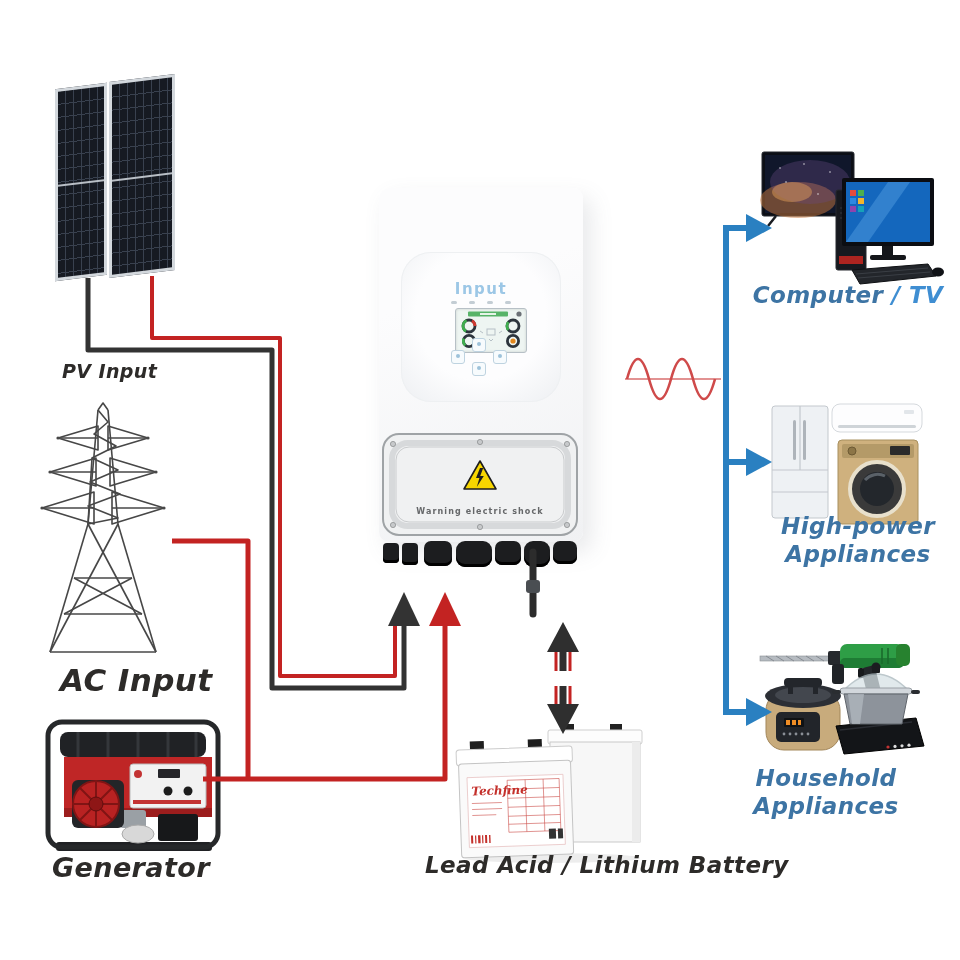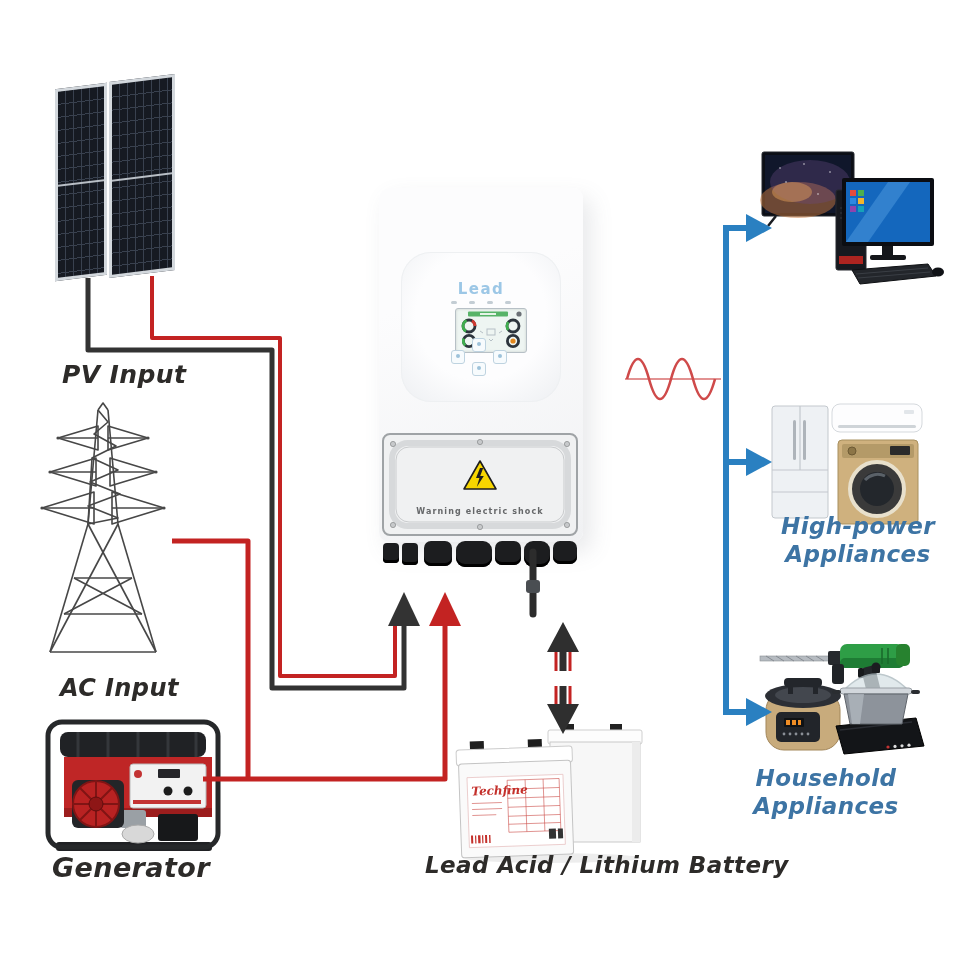--- a/index.html
+++ b/index.html
@@ -28,36 +28,36 @@
   .inv-logo{position:absolute;left:0;width:100%;top:92px;text-align:center;font-weight:bold;
             font-size:15px;letter-spacing:1.5px;color:var(--logo-blue);}
   .inv-ind{position:absolute;top:113px;left:72px;width:60px;display:flex;justify-content:space-between;}
   .inv-ind i{display:block;width:6px;height:3px;border-radius:2px;background:#c3cdd4;}
   .inv-screen{position:absolute;left:76px;top:120px;width:70px;height:43px;background:#eef5f2;
               border:1px solid #b7c0c6;border-radius:3px;box-shadow:inset 0 0 3px rgba(0,0,0,.15);}
   .inv-btn{position:absolute;width:12px;height:12px;border-radius:3px;background:#f7fbfd;
            border:1px solid #bed3e0;}
   .inv-btn i{display:block;width:4px;height:4px;border-radius:50%;background:#9dc2da;margin:3px auto;}
   .inv-box{position:absolute;left:3px;top:245px;width:196px;height:103px;border:2px solid #9fa3a6;
-           border-radius:8px;background:#f0f1f2;box-sizing:border-box;}
+           border-radius:17px;background:#f0f1f2;box-sizing:border-box;}
   .warn-text{position:absolute;left:0;top:72px;width:100%;text-align:center;font-size:8px;
              font-weight:600;letter-spacing:.14em;color:#66686a;}
   .gland{position:absolute;background:#1c1d1f;border-radius:4px;box-shadow:inset 0 -3px 0 #000;}
   .wires,.illus{position:absolute;pointer-events:none;}
 </style>
 </head>
 <body>
 
 <div id="stage">
 
   <div class="abs" style="left:0;top:0;width:220px;height:300px;">
     <div class="panel" style="left:55px;top:86px;width:52px;height:192px;"></div>
     <div class="panel" style="left:109px;top:78px;width:66px;height:196px;"></div>
   </div>
-  <div class="lbl lbl-dark" style="left:62px;top:360px;font-size:25px;">PV Input</div>
+  <div class="lbl lbl-dark" style="left:62px;top:360px;font-size:19px;">PV Input</div>
 
   <svg class="illus" style="left:28px;top:402px;" width="150" height="262" viewBox="0 0 150 262">
     <g style="stroke:#474747;fill:none;stroke-width:1.6;stroke-linejoin:round;">
       <path d="M70 8 L75 1 L80 8"></path>
       <path d="M70 8 L60 122"></path>
         <path d="M80 8 L90 122"></path>
       <path d="M70 8 L80 20 L66 32 L88 44 L64 56 L90 68 L62 80 L92 92 L60 104 L90 116 L60 122 M64 56 L60 122"></path>
       <path d="M60 122 L22 250"></path>
         <path d="M90 122 L128 250"></path>
       <path d="M60 122 L128 250"></path>
@@ -81,21 +81,21 @@
     </g>
     <g style="fill:#474747;">
       <circle cx="30" cy="36" r="1.6"></circle>
         <circle cx="120" cy="36" r="1.6"></circle>
       <circle cx="22" cy="70" r="1.6"></circle>
         <circle cx="128" cy="70" r="1.6"></circle>
       <circle cx="14" cy="106" r="1.6"></circle>
         <circle cx="136" cy="106" r="1.6"></circle>
     </g>
   </svg>
-  <div class="lbl lbl-dark" style="left:60px;top:662px;font-size:24px;margin-top:12px;">AC Input</div>
+  <div class="lbl lbl-dark" style="left:60px;top:662px;font-size:31px;">AC Input</div>
 
   <svg class="illus" style="left:38px;top:712px;" width="195" height="150" viewBox="0 0 195 150">
     <rect x="18" y="130" width="156" height="9" rx="3" style="fill:#202124;"></rect>
     <rect x="10" y="10" width="170" height="125" rx="14" style="fill:none;stroke:#26282a;stroke-width:5;"></rect>
     <rect x="22" y="20" width="146" height="25" rx="8" style="fill:#202225;"></rect>
     <path d="M40 20 V45 M70 20 V45 M100 20 V45 M130 20 V45 M158 20 V45" style="stroke:#34373b;stroke-width:3;"></path>
     <rect x="26" y="45" width="148" height="60" style="fill:#bf2626;"></rect>
     <rect x="26" y="96" width="148" height="9" style="fill:#9c1d1d;"></rect>
     <rect x="92" y="52" width="76" height="44" rx="3" style="fill:#f2f2f2;stroke:#b9b9b9;"></rect>
     <circle cx="100" cy="62" r="4" style="fill:#c33333;"></circle>
@@ -108,21 +108,21 @@
     <rect x="34" y="68" width="52" height="48" rx="6" style="fill:#232528;"></rect>
     <circle cx="58" cy="92" r="23" style="fill:#b92222;stroke:#801414;stroke-width:2;"></circle>
     <path d="M58 69 V115 M35 92 H81 M42 76 L74 108 M74 76 L42 108" style="stroke:#801414;stroke-width:2;"></path>
     <circle cx="58" cy="92" r="7" style="fill:#8e1616;stroke:#5f0e0e;"></circle>
     <ellipse cx="100" cy="122" rx="16" ry="9" style="fill:#d8d8d8;stroke:#aaa;"></ellipse>
   </svg>
   <div class="lbl lbl-dark" style="left:52px;top:852px;font-size:27px;text-align:center;">Generator</div>
 
   <div class="inverter">
     <div class="inv-bulge"></div>
-    <div class="inv-logo">Lead</div>
+    <div class="inv-logo">Input</div>
     <div class="inv-ind">
         <i></i>
         <i></i>
         <i></i>
         <i></i>
       </div>
     <div class="inv-screen">
       <svg width="70" height="43" viewBox="0 0 70 43">
         <rect x="12" y="2.5" width="40" height="5" rx="1" style="fill:#57b368;"></rect>
         <rect x="24" y="4" width="16" height="2" style="fill:#ffffff;opacity:.85;"></rect>
@@ -266,20 +266,24 @@
         <rect x="104" y="68" width="6" height="6" style="fill:#8e44ad;"></rect>
           <rect x="112" y="68" width="6" height="6" style="fill:#16a2b8;"></rect>
       </g>
       <rect x="136" y="108" width="11" height="9" style="fill:#14161a;"></rect>
       <rect x="124" y="117" width="36" height="5" rx="2" style="fill:#14161a;"></rect>
     </g>
     <polygon points="106,132 182,126 190,138 114,146" style="fill:#23262b;stroke:#0e1013;"></polygon>
     <path d="M110 136 l72 -6 M112 140 l72 -6" style="stroke:#3a3e45;stroke-width:1;"></path>
     <ellipse cx="192" cy="134" rx="6" ry="4.5" style="fill:#101216;"></ellipse>
   </svg>
+  <div class="lbl lbl-center" style="left:748px;top:282px;width:200px;font-size:23px;">
+    <span style="color:var(--label-blue);">Computer</span>
+    <span style="color:var(--label-blue-bright);"> <span>/</span> <span>TV</span></span>
+  </div>
 
   <svg class="illus" style="left:752px;top:392px;" width="178" height="142" viewBox="0 0 178 142">
     <g>
       <rect x="20" y="14" width="56" height="112" rx="3" style="fill:#eef1f4;stroke:#c3c8cd;"></rect>
       <path d="M48 14 V78 M20 78 H76 M20 100 H76" style="stroke:#c3c8cd;stroke-width:1.2;fill:none;"></path>
       <rect x="41" y="28" width="3" height="40" rx="1.5" style="fill:#aeb4ba;"></rect>
       <rect x="51" y="28" width="3" height="40" rx="1.5" style="fill:#aeb4ba;"></rect>
     </g>
     <g>
       <rect x="80" y="12" width="90" height="28" rx="8" style="fill:#fdfdfe;stroke:#d5d9dd;"></rect>

